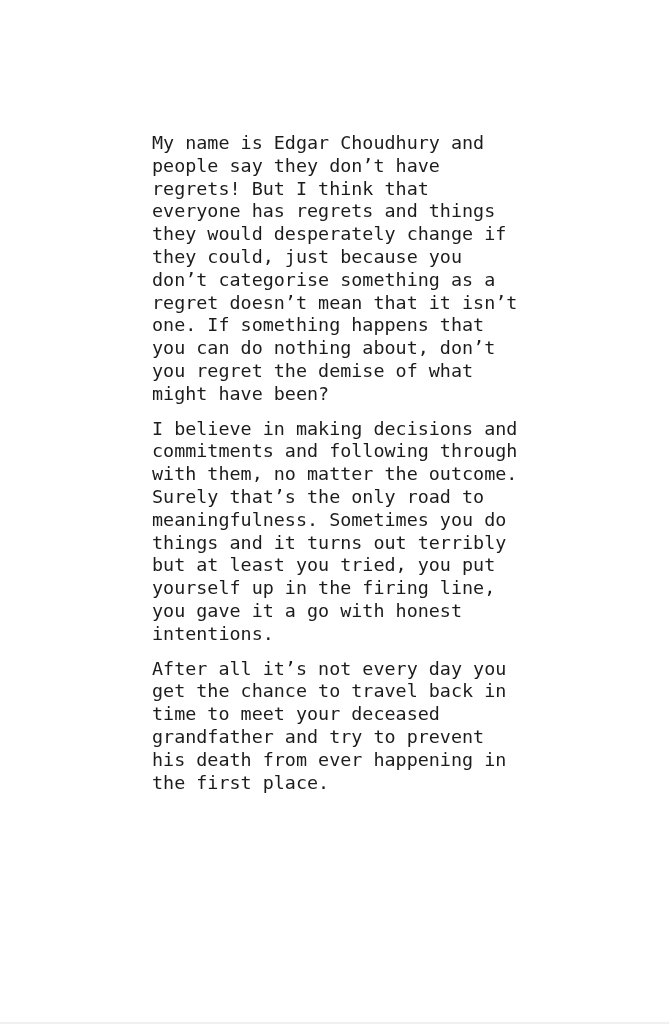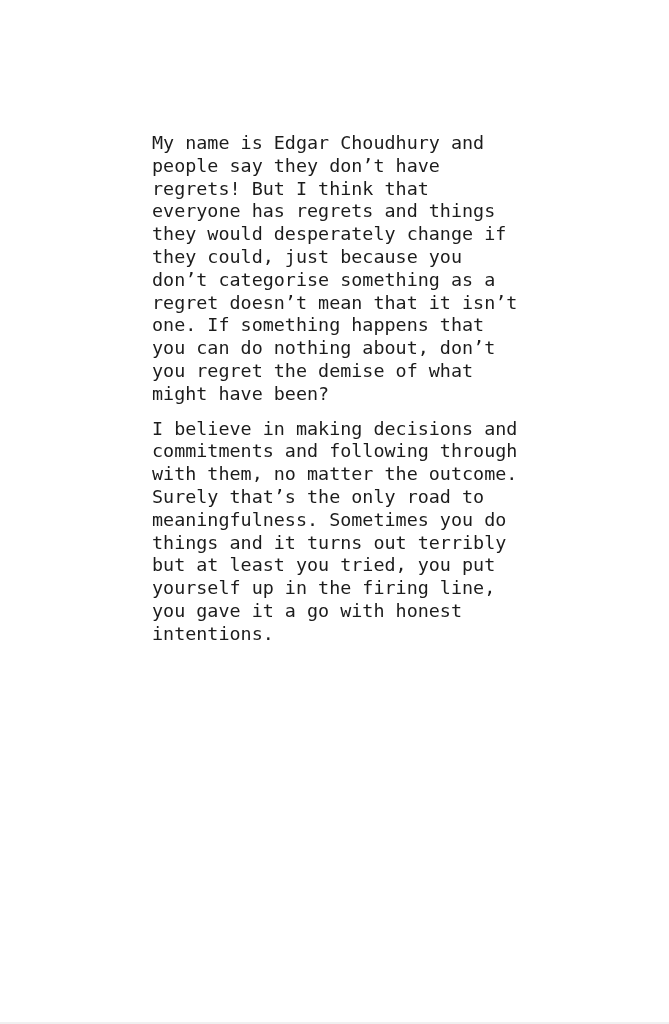--- a/index.html
+++ b/index.html
@@ -59,15 +59,21 @@
     <p class="para">I believe in making decisions and
 commitments and following through
 with them, no matter the outcome.
 Surely that’s the only road to
 meaningfulness. Sometimes you do
 things and it turns out terribly
 but at least you tried, you put
 yourself up in the firing line,
 you gave it a go with honest
 intentions.</p>
+    <p class="para">After all it’s not every day you
+get the chance to travel back in
+time to meet your deceased
+grandfather and try to prevent
+his death from ever happening in
+the first place.</p>
   </div>
   <div class="page-bottom-edge"></div>
 </div>
 
 </body></html>

